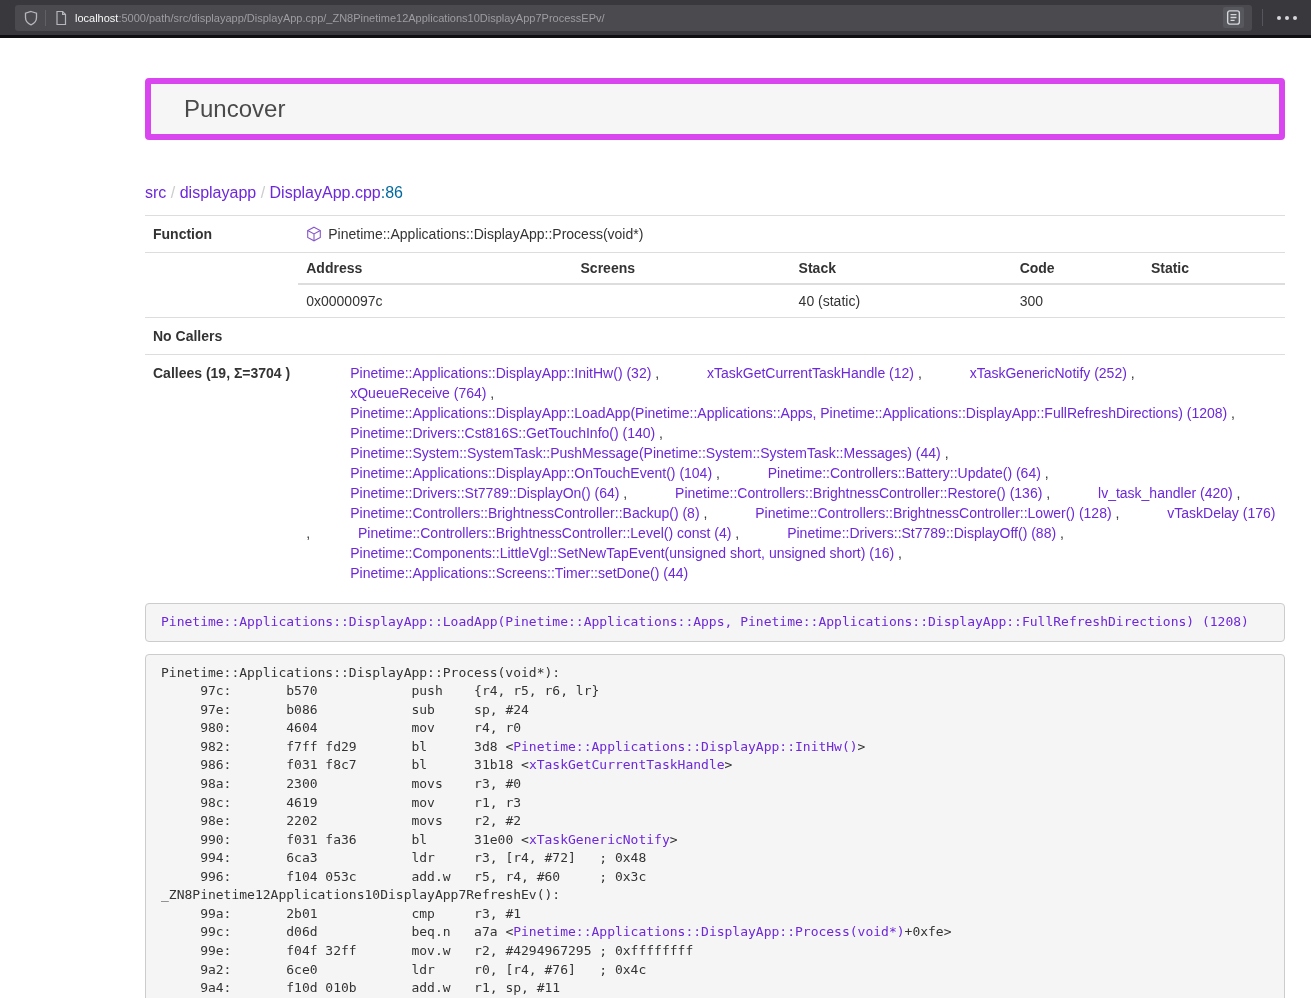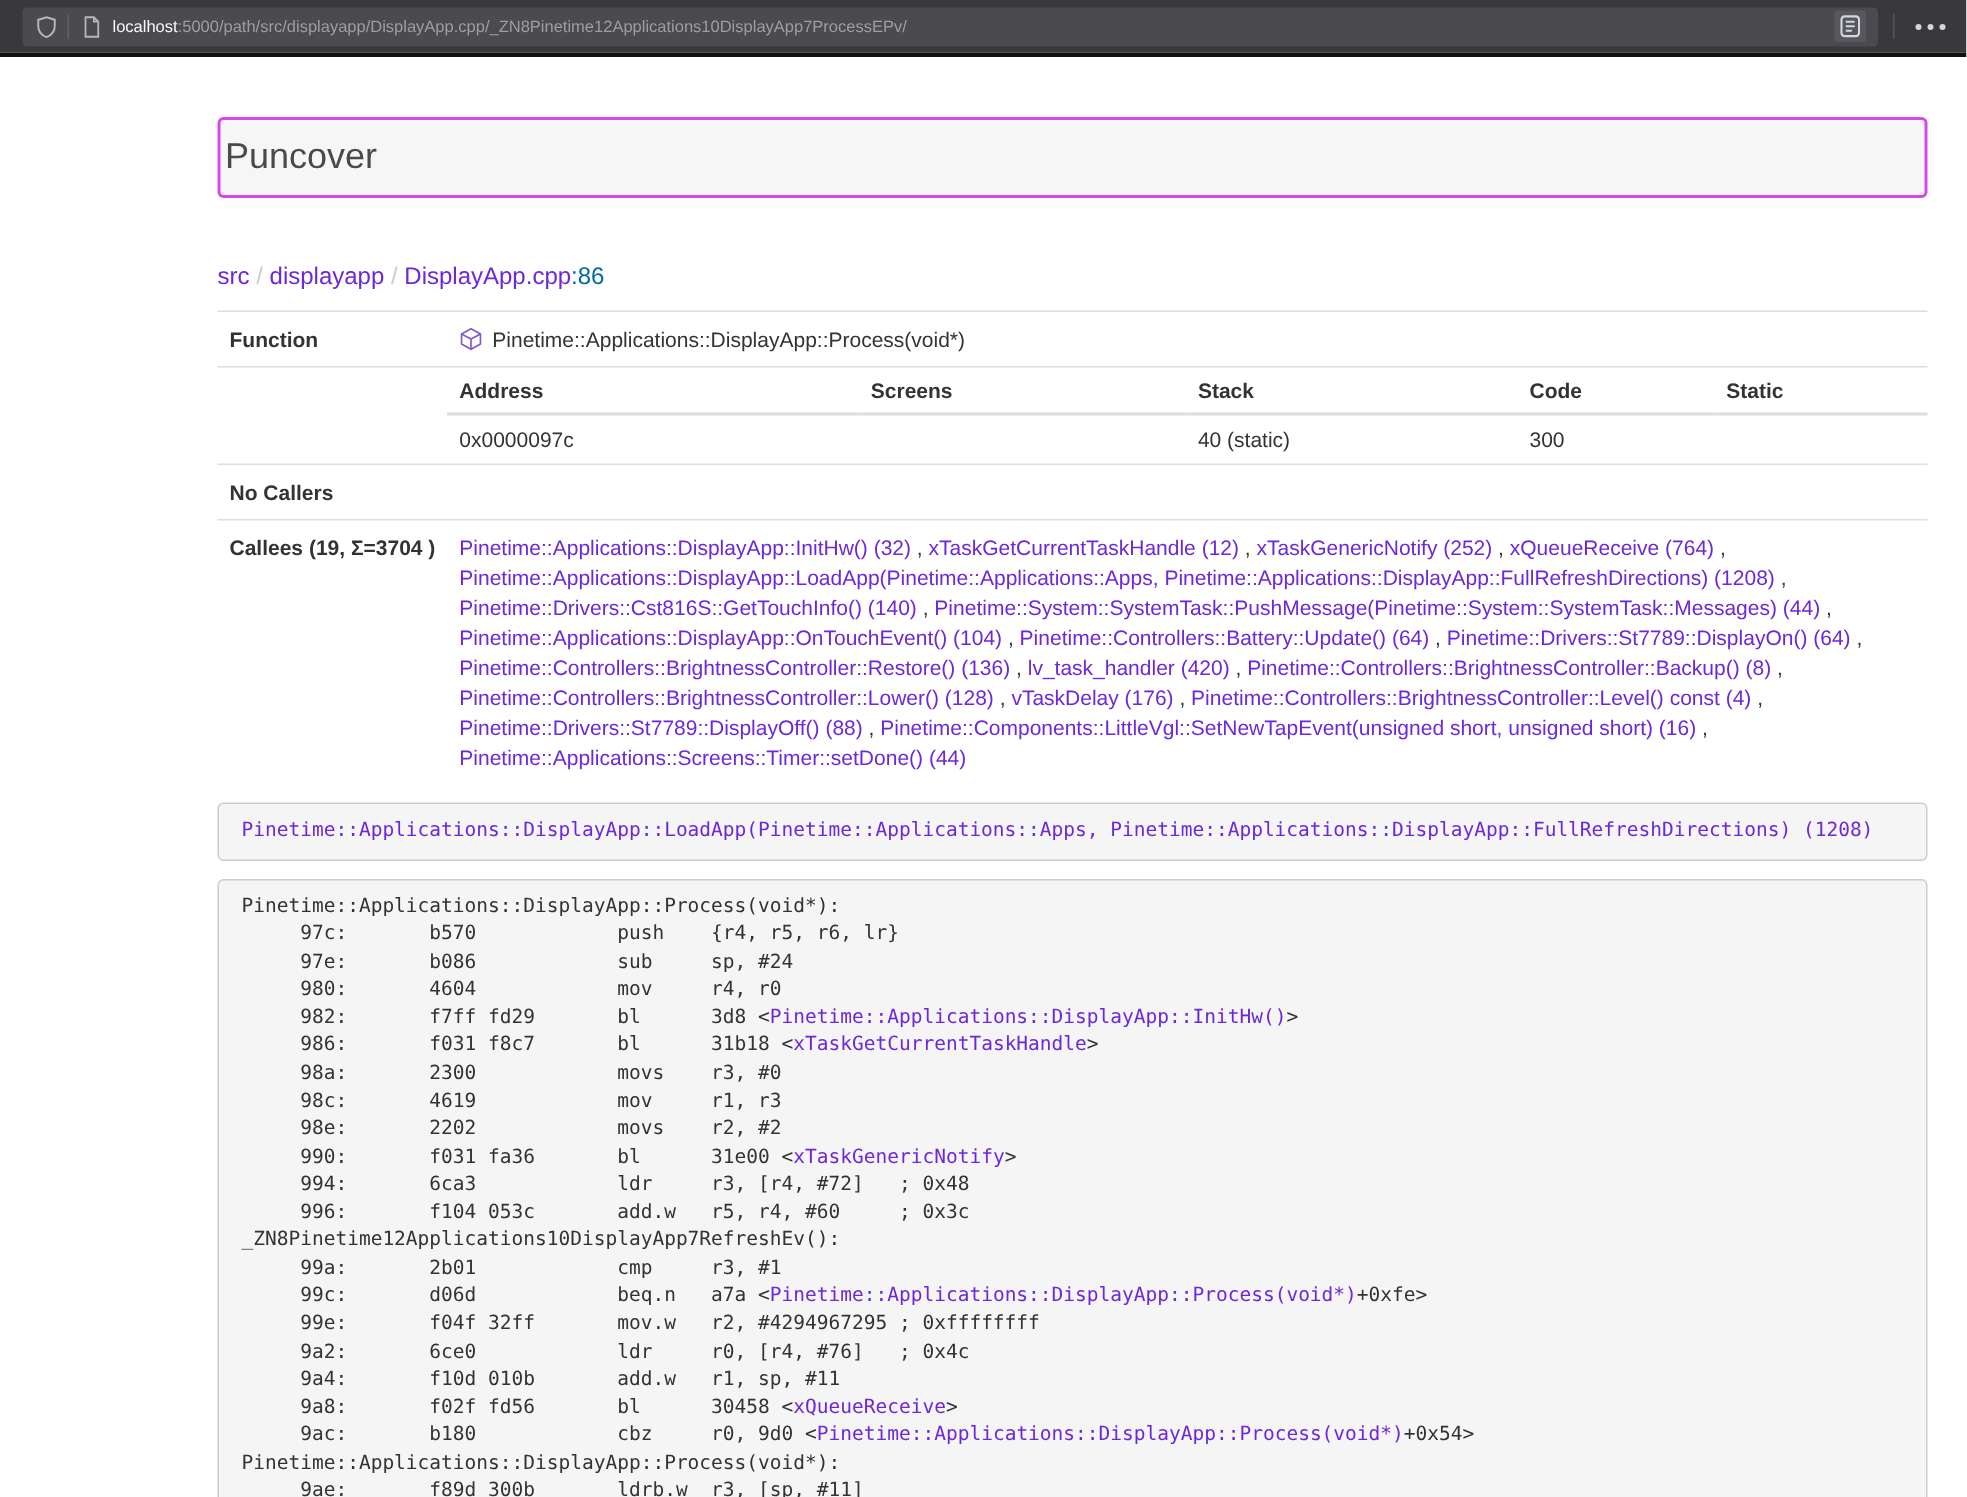--- a/index.html
+++ b/index.html
@@ -33,22 +33,22 @@
   .meatball { display:flex; gap:4px; padding:6px 4px; cursor:pointer; }
   .meatball i { width:4px; height:4px; border-radius:50%; background:#d6d6dd; }
   .reader-btn { margin-left:auto; display:flex; align-items:center; padding:2px; border-radius:2px; background:#57575e; }
   .dark-strip { height:3px; background:#0f0f12; }
 
   
   .container { width:1140px; margin-left:145px; }
 
   .title-panel {
     margin:40px 0 44px; background:#f6f6f6;
-    border:2px solid #d946ef; border-radius:4px;
-    padding:11px 3px; font-size:24px; color:#4a4a4a;
+    border:6px solid #d946ef; border-radius:4px;
+    padding:11px 33px; font-size:24px; color:#4a4a4a;
   }
 
   .crumbs { font-size:16px; margin-bottom:13px; }
   .crumbs .sep { color:#ccc; }
   .crumbs .suffix { color:#0369a1; }
 
   .info-table { border-collapse:collapse; width:100%; margin-bottom:12px; }
   .info-table > tbody > tr > th,
   .info-table > tbody > tr > td {
     border-top:1px solid #ddd; padding:8px;
@@ -57,21 +57,21 @@
   .row-label { width:145px; font-weight:bold; white-space:nowrap; }
   .nested-cell { padding:0 !important; }
   .nested-table { border-collapse:collapse; width:100%; }
   .nested-table th {
     font-weight:bold; text-align:left;
     border-bottom:2px solid #ddd; padding:5px 8px; line-height:20px;
   }
   .nested-table td { padding:6px 8px; line-height:20px; }
 
   .cube-icon { vertical-align:-3px; margin-right:6px; }
-  .callees a { white-space:nowrap; }
+  .callees a { white-space:nowrap;margin-left:44px; }
 
   .codebox {
     font-family:"DejaVu Sans Mono", monospace;
     font-size:13px; line-height:18.57px;
     background:#f5f5f5; border:1px solid #ccc; border-radius:4px;
     padding:9px 15px; margin:0 0 12px;
     white-space:pre; overflow:hidden;
     tab-size:8; -moz-tab-size:8;
     color:#333;
   }

